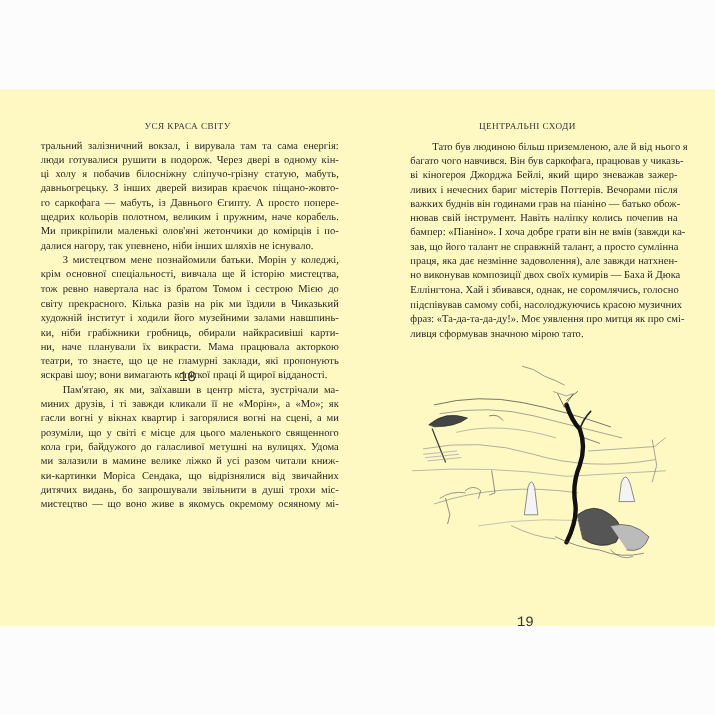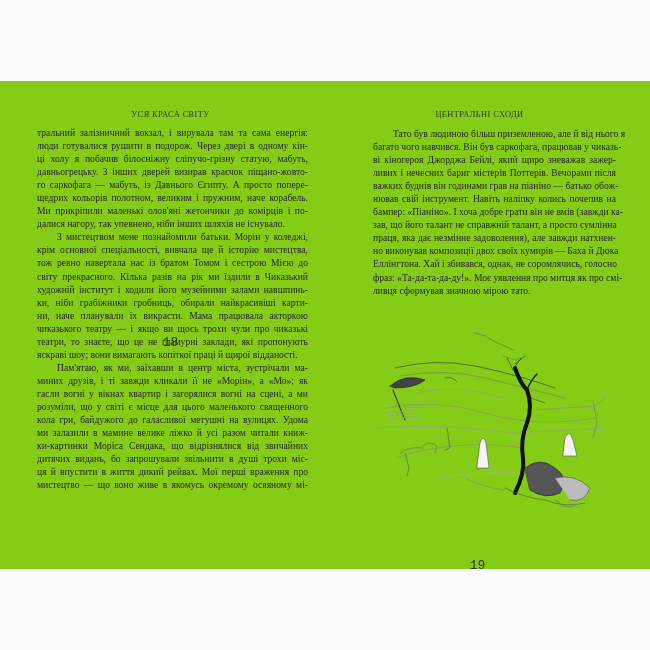--- a/index.html
+++ b/index.html
@@ -5,21 +5,21 @@
     html, body { margin: 0; padding: 0; }
     body {
       width: 650px; height: 650px; overflow: hidden;
       background: #fcfcfc;
       position: relative;
       font-family: "DejaVu Serif", "Liberation Serif", serif;
       color: #2a2a2a;
     }
     .spread {
       position: absolute; left: 0; top: 81px; width: 650px; height: 488px;
-      background: #84cc16;
+      background: #fef9c3;
     }
     .page { position: absolute; top: 0; height: 488px; }
     .page.left { left: 0; width: 325px; }
     .page.right { left: 325px; width: 325px; }
     .running-head {
       position: absolute; top: 29px; left: 0; width: 100%;
       text-align: center;
       font-family: "Liberation Serif", serif;
       font-size: 8.4px; letter-spacing: 0.4px;
       color: #333;
@@ -64,51 +64,50 @@
         <span class="line">щедрих кольорів полотном, великим і пружним, наче корабель.</span>
         <span class="line">Ми прикріпили маленькі олов'яні жетончики до комірців і по-</span>
         <span class="line last">далися нагору, так упевнено, ніби інших шляхів не існувало.</span>
         <span class="line" style="text-indent: 20px;">З мистецтвом мене познайомили батьки. Морін у коледжі,</span>
         <span class="line">крім основної спеціальності, вивчала ще й історію мистецтва,</span>
         <span class="line">тож ревно навертала нас із братом Томом і сестрою Мією до</span>
         <span class="line">світу прекрасного. Кілька разів на рік ми їздили в Чиказький</span>
         <span class="line">художній інститут і ходили його музейними залами навшпинь-</span>
         <span class="line">ки, ніби грабіжники гробниць, обирали найкрасивіші карти-</span>
         <span class="line">ни, наче планували їх викрасти. Мама працювала акторкою</span>
-        <span class="line">чиказького театру — і якщо ви щось трохи чули про чиказькі</span>
         <span class="line">театри, то знаєте, що це не гламурні заклади, які пропонують</span>
         <span class="line last">яскраві шоу; вони вимагають копіткої праці й щирої відданості.</span>
         <span class="line" style="text-indent: 20px;">Пам'ятаю, як ми, заїхавши в центр міста, зустрічали ма-</span>
         <span class="line">миних друзів, і ті завжди кликали її не «Морін», а «Мо»; як</span>
         <span class="line">гасли вогні у вікнах квартир і загорялися вогні на сцені, а ми</span>
         <span class="line">розуміли, що у світі є місце для цього маленького священного</span>
         <span class="line">кола гри, байдужого до галасливої метушні на вулицях. Удома</span>
         <span class="line">ми залазили в мамине велике ліжко й усі разом читали книж-</span>
         <span class="line">ки-картинки Моріса Сендака, що відрізнялися від звичайних</span>
         <span class="line">дитячих видань, бо запрошували звільнити в душі трохи міс-</span>
-        <span class="line">ця й впустити в життя дикий рейвах. Мої перші враження про</span>
         <span class="line">мистецтво — що воно живе в якомусь окремому осяяному мі-</span>
       </div>
     <div class="folio">18</div>
   </div>
 
   <div class="page right">
     <div class="running-head">ЦЕНТРАЛЬНІ СХОДИ</div>
     <div class="body-text" id="right-text">
         <span class="line" style="text-indent: 20px;">Тато був людиною більш приземленою, але й від нього я</span>
         <span class="line">багато чого навчився. Він був саркофага, працював у чиказь-</span>
         <span class="line">ві кіногероя Джорджа Бейлі, який щиро зневажав зажер-</span>
         <span class="line">ливих і нечесних бариг містерів Поттерів. Вечорами після</span>
         <span class="line">важких буднів він годинами грав на піаніно — батько обож-</span>
         <span class="line">нював свій інструмент. Навіть наліпку колись почепив на</span>
         <span class="line">бампер: «Піаніно». І хоча добре грати він не вмів (завжди ка-</span>
         <span class="line">зав, що його талант не справжній талант, а просто сумлінна</span>
         <span class="line">праця, яка дає незмінне задоволення), але завжди натхнен-</span>
         <span class="line">но виконував композиції двох своїх кумирів — Баха й Дюка</span>
         <span class="line">Еллінгтона. Хай і збивався, однак, не соромлячись, голосно</span>
+        <span class="line">підспівував самому собі, насолоджуючись красою музичних</span>
         <span class="line">фраз: «Та-да-та-да-ду!». Моє уявлення про митця як про смі-</span>
         <span class="line last">ливця сформував значною мірою тато.</span>
       </div>
 
     <svg class="illustration" viewBox="0 0 280 200">
       <g fill="none" stroke="#333" stroke-width="0.6" stroke-linecap="round">
 
         <path d="M40 40 Q80 30 120 38 T200 60"></path>
         <path d="M45 48 Q90 40 130 50 T210 70" stroke="#777"></path>
         <path d="M30 80 Q80 70 130 85 T240 90" stroke="#888"></path>

